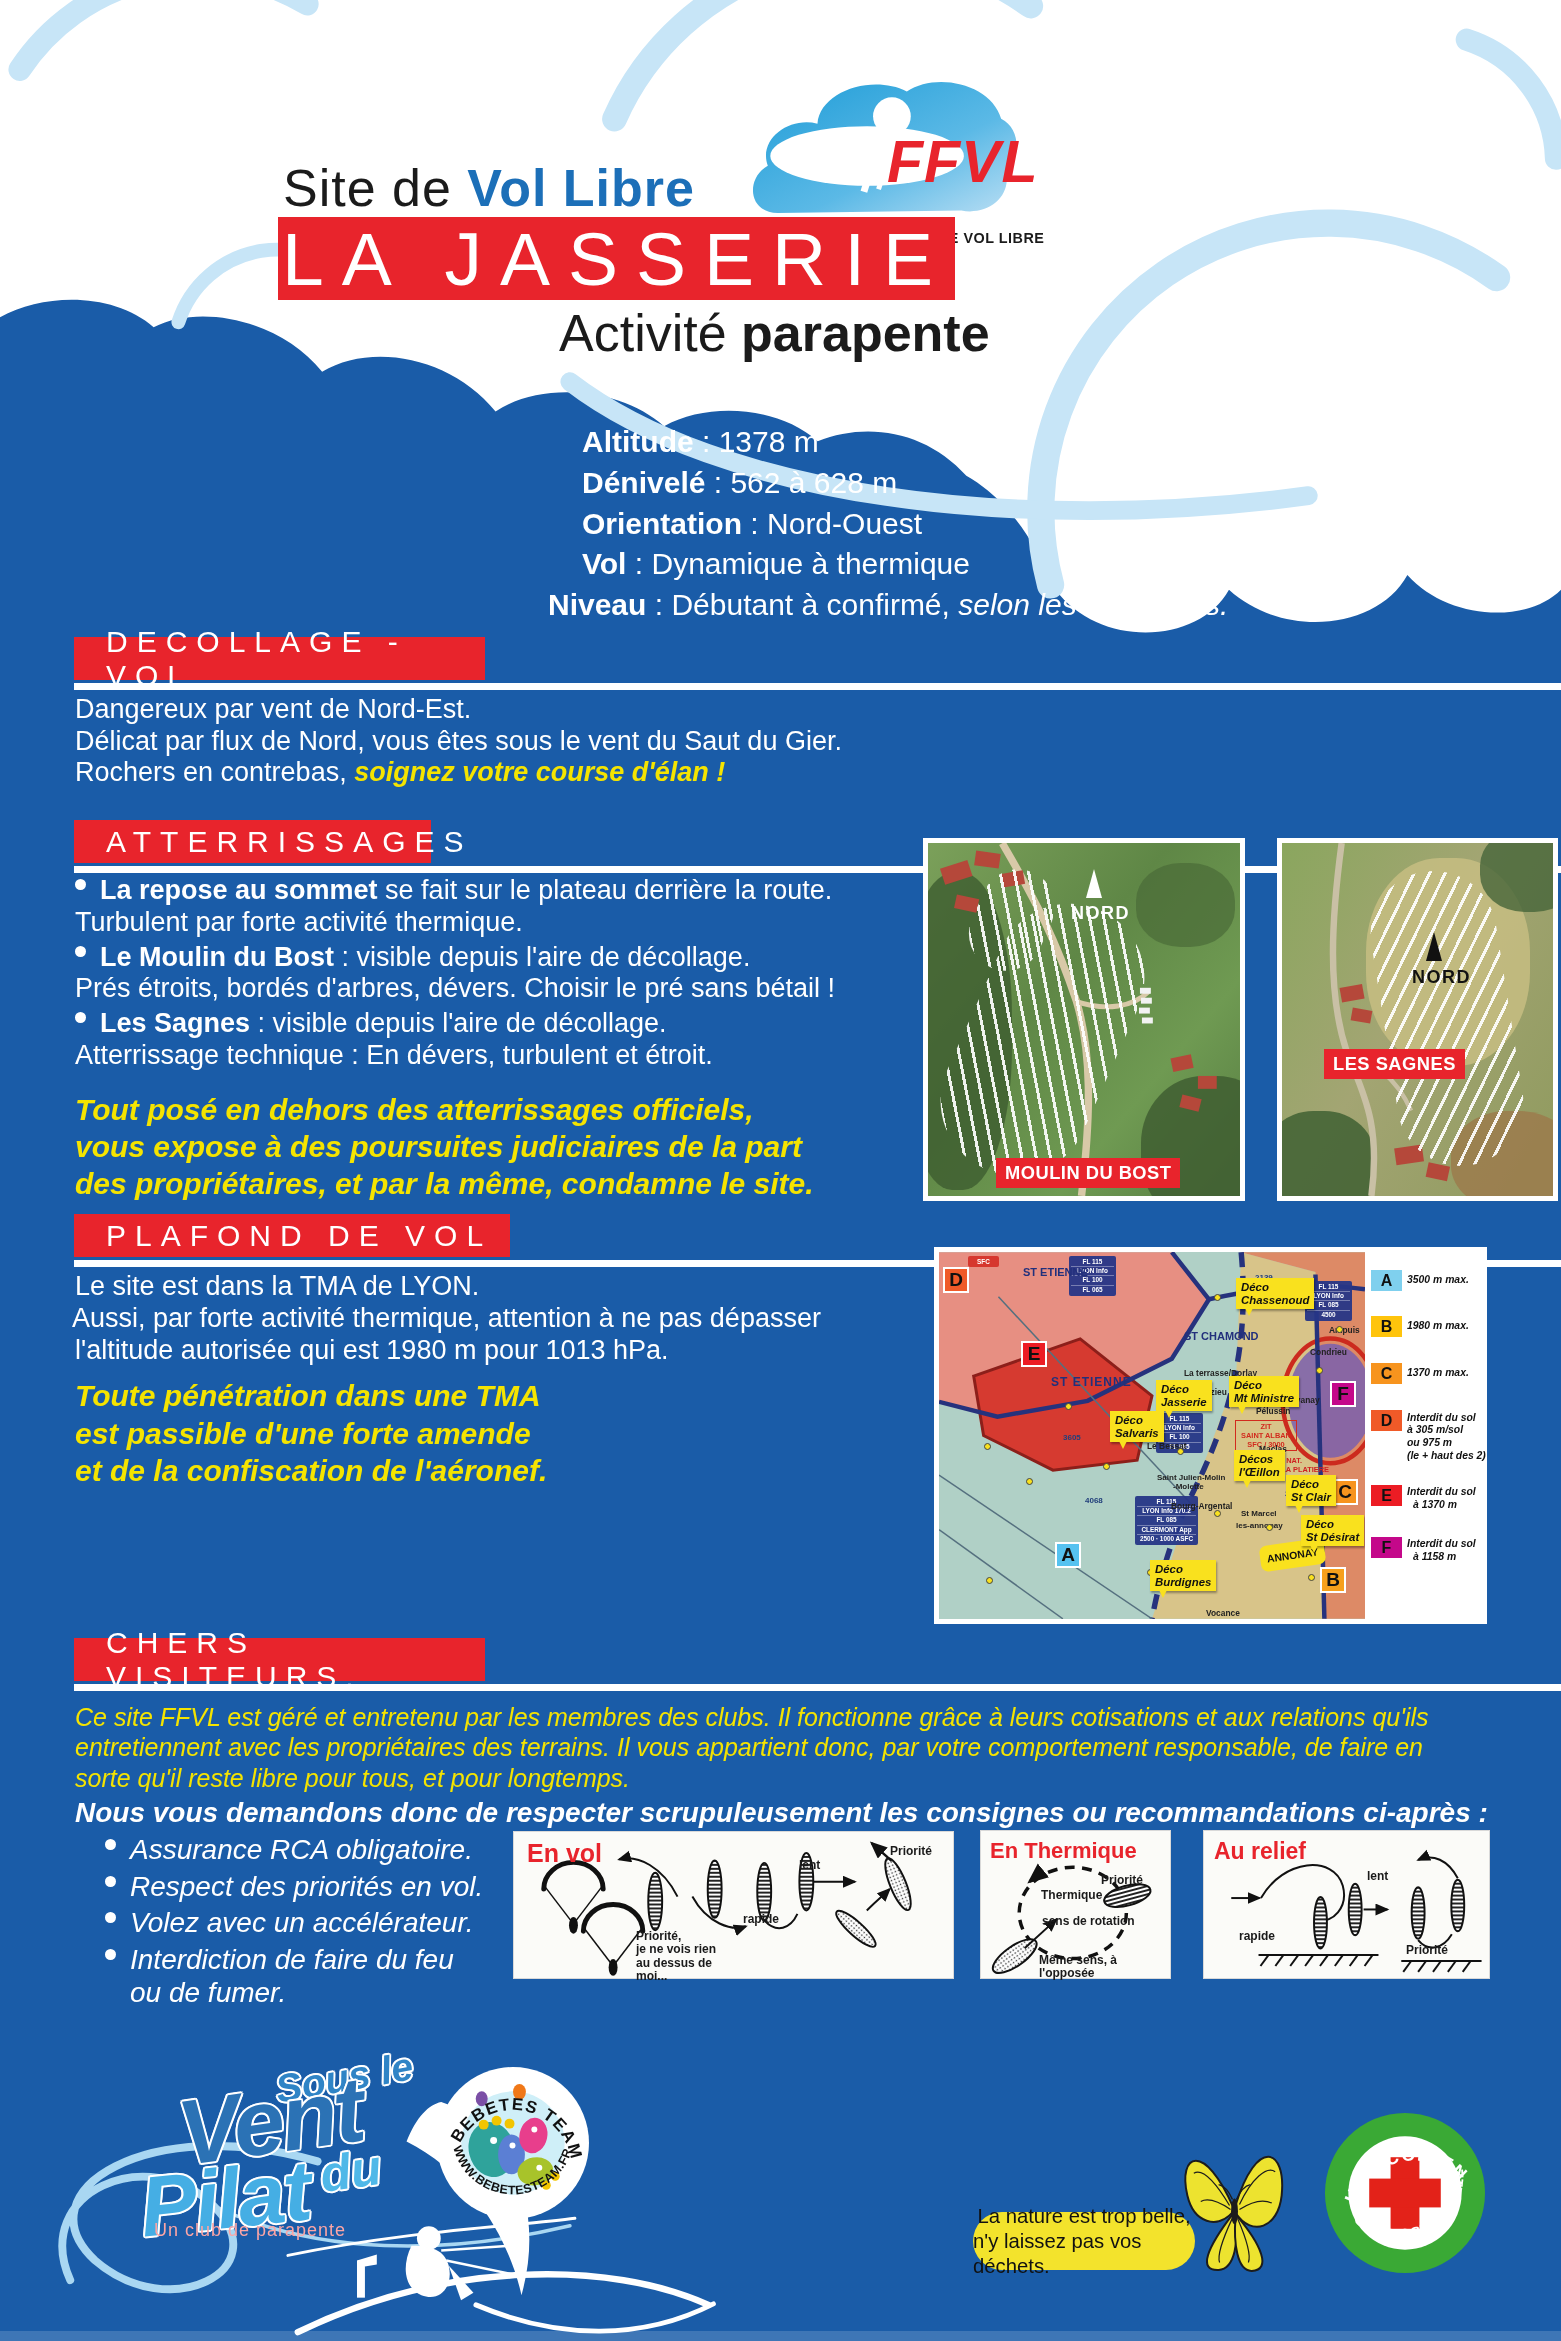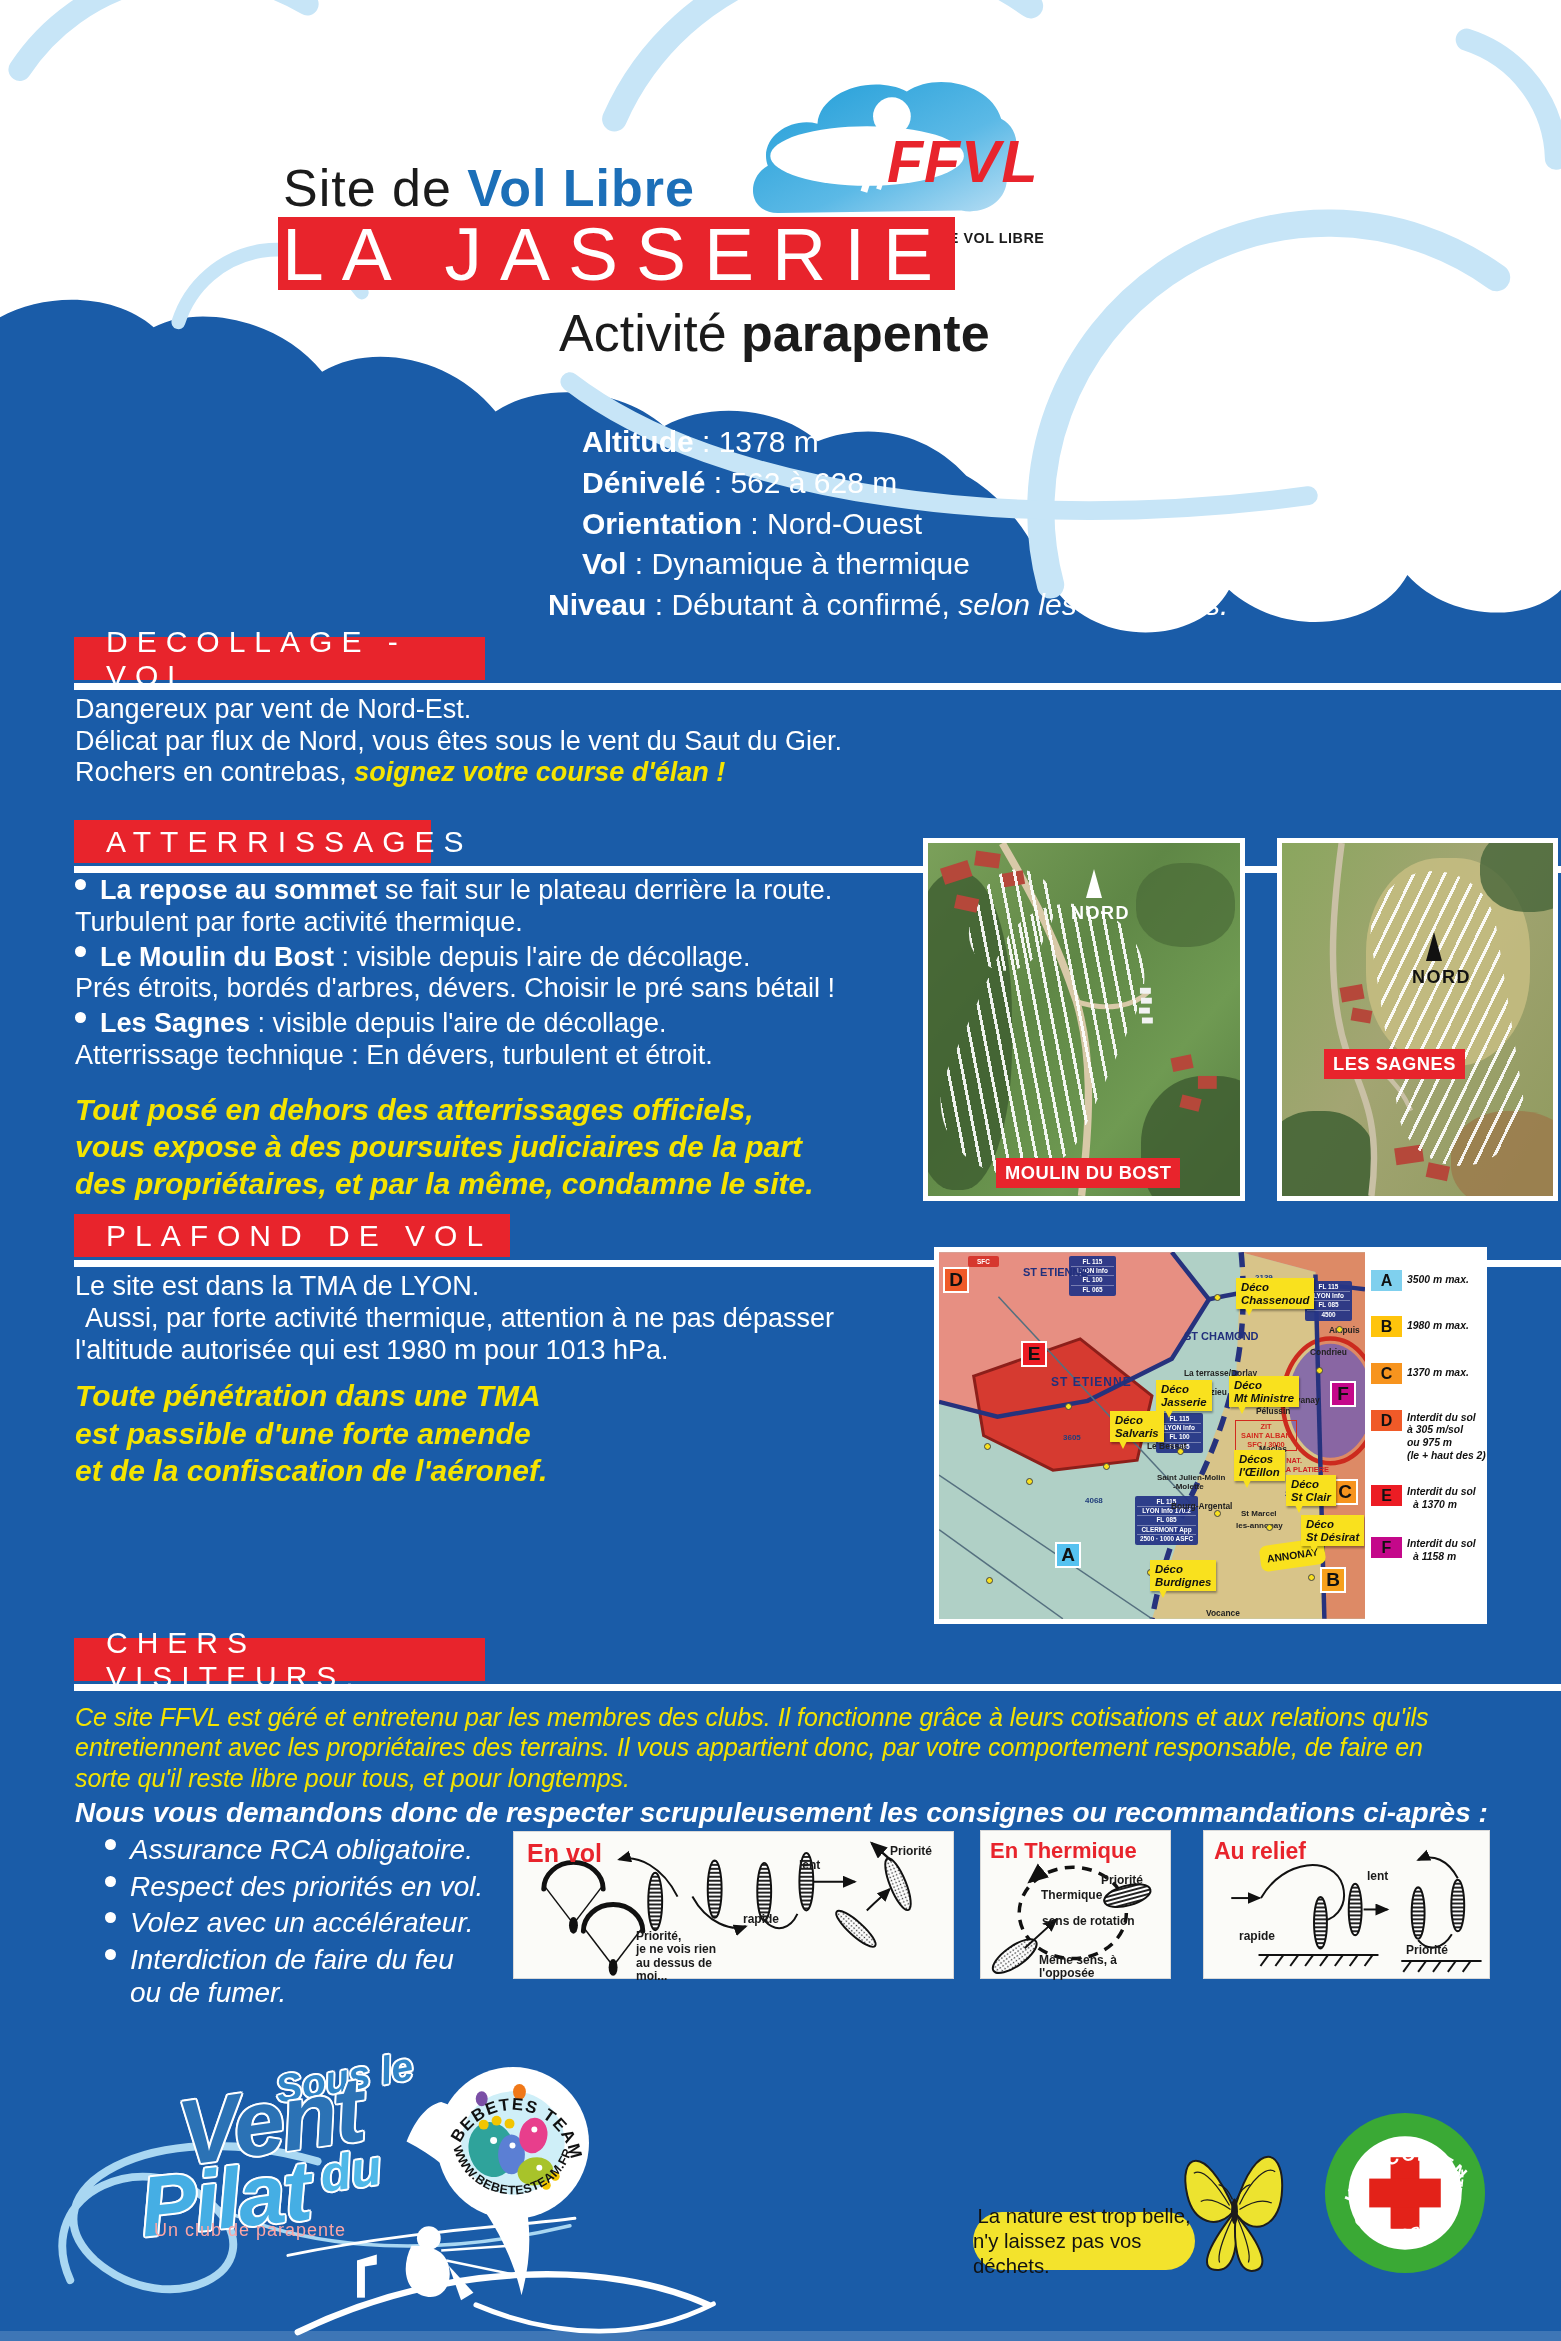--- a/index.html
+++ b/index.html
@@ -112,21 +112,21 @@
       <path d="M70,300 C10,300 5,230 50,205 C30,150 95,105 150,120 C155,55 260,20 330,55 C390,15 500,40 520,110 C560,130 560,190 530,220 C540,270 490,305 440,295 Z" fill="url(#ffvlg)"></path>
       <ellipse cx="250" cy="185" rx="195" ry="60" fill="#ffffff"></ellipse>
       <circle cx="300" cy="105" r="38" fill="#ffffff"></circle>
       <rect x="255" y="140" width="14" height="120" fill="#ffffff" transform="rotate(18 262 200)"></rect>
       <rect x="285" y="145" width="10" height="110" fill="#ffffff" transform="rotate(18 290 200)"></rect>
     </svg>
     <div class="abs ffvl-word" style="left:144px;top:64px;">FFVL</div>
     <div class="abs ffvl-caption nowrap" style="left:0px;top:166px;">FEDERATION FRANÇAISE DE VOL LIBRE</div>
   </div>
 
-  <div class="abs main-banner" style="left:278px;top:217px;width:677px;height:73px;">
+  <div class="abs main-banner" style="left:278px;top:217px;width:677px;height:83px;">
     <span>LA JASSERIE</span>
   </div>
 
   <div class="abs activity nowrap" style="left:559px;top:303px;">
     <span>Activité </span><b>parapente</b>
   </div>
 
   <div>
     <div class="abs info-row" style="left:582px;top:425px;">
       <b>Altitude</b><span> : </span><span>1378 m</span>
@@ -221,21 +221,21 @@
     <div class="ntri" style="left:144px;top:89px;border-bottom:29px solid #111;"></div>
     <div class="nord" style="left:130px;top:124px;color:#111;">NORD</div>
     <div class="photo-label" style="left:42px;top:206px;">LES SAGNES</div>
   </div>
 
   <div class="abs banner" style="left:74px;top:1214px;width:436px;">
     <span>PLAFOND DE VOL</span>
   </div>
   <div class="abs wline" style="left:74px;top:1260px;width:1487px;"></div>
   <div class="abs btxt" style="left:75px;top:1271px;">Le site est dans la TMA de LYON.</div>
-  <div class="abs btxt" style="left:85px;top:1303px;">Aussi, par forte activité thermique, attention à ne pas dépasser</div>
+  <div class="abs btxt" style="left:72px;top:1303px;">Aussi, par forte activité thermique, attention à ne pas dépasser</div>
   <div class="abs btxt" style="left:75px;top:1335px;">l'altitude autorisée qui est 1980 m pour 1013 hPa.</div>
   <div class="abs ywarn" style="left:75px;top:1379px;">Toute pénétration dans une TMA</div>
   <div class="abs ywarn" style="left:75px;top:1417px;">est passible d'une forte amende</div>
   <div class="abs ywarn" style="left:75px;top:1454px;">et de la confiscation de l'aéronef.</div>
 
   <div class="abs map-block" style="left:934px;top:1247px;width:553px;height:377px;">
     <div class="map-area">
       <svg width="426" height="367" viewBox="0 0 860 740" style="position:absolute;left:0;top:0;">
         <rect x="0" y="0" width="860" height="740" fill="#b0d0c6"></rect>
         <polygon points="0,0 470,0 545,95 470,215 300,300 118,332 0,302" fill="#e78f82"></polygon>

